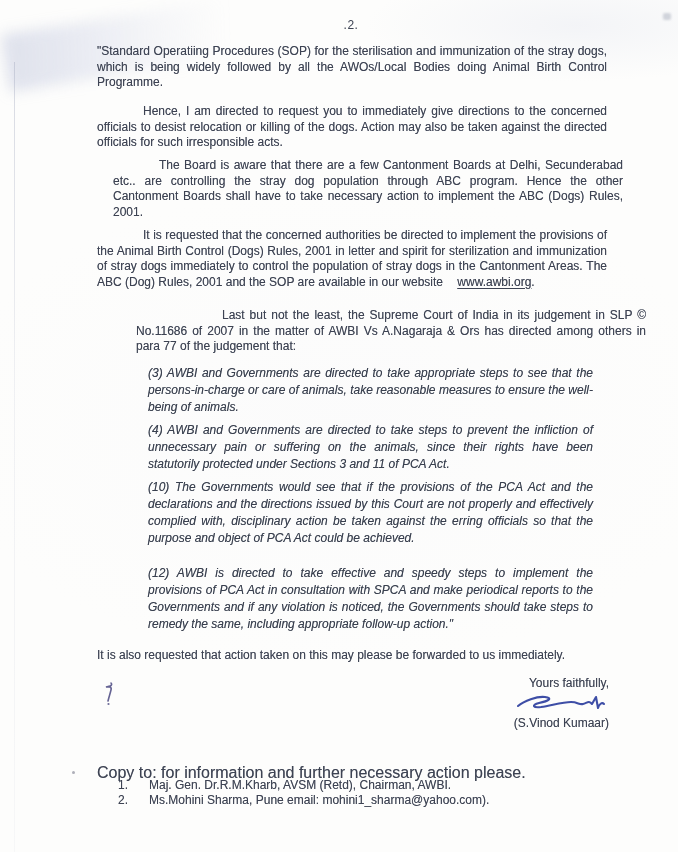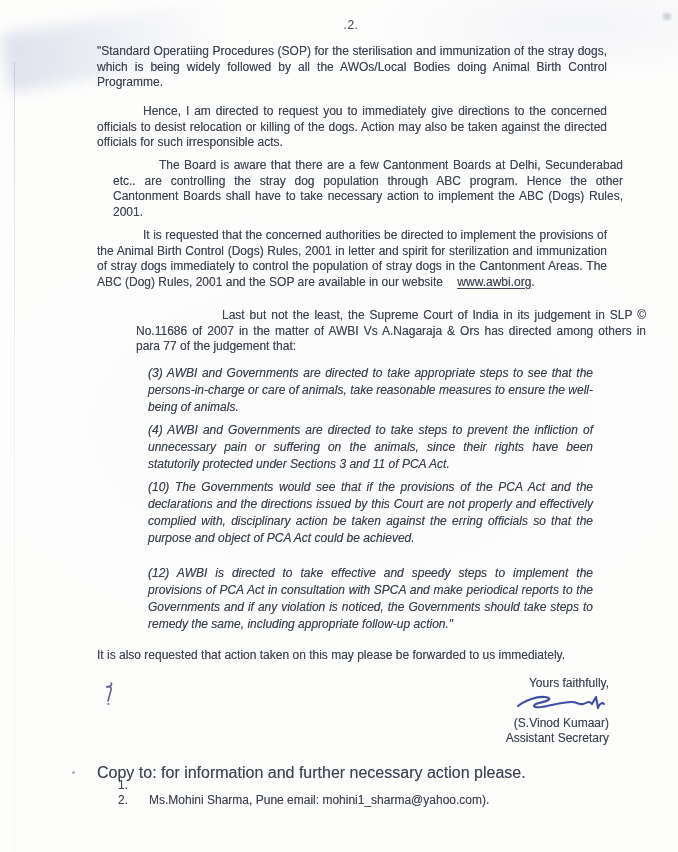--- a/index.html
+++ b/index.html
@@ -110,27 +110,27 @@
     <path d="M11 2 C13 4 10 6 6 6 C9 5 12 6 11 9 C10 13 9 16 8 20" fill="none" stroke="#4a4880" stroke-width="1.6" stroke-linecap="round" opacity="0.85"></path>
     <circle cx="8.5" cy="23" r="1.1" fill="#4a4880" opacity="0.8"></circle>
   </svg>
 
   <div class="abs sign-block">
     <div>Yours faithfully,</div>
     <svg class="sig-scribble" width="92" height="24" viewBox="0 0 92 24">
       <path d="M3 14 C9 9 22 4 30 5 C38 6 34 9 24 11 C16 13 18 16 26 15 C38 13 48 10 56 10 C63 10 64 13 68 12 C72 11 74 8 77 12 L81 5 L83 16 C84 12 87 10 89 12" fill="none" stroke="#2e3f9e" stroke-width="2.1" stroke-linecap="round" stroke-linejoin="round" opacity="0.92"></path>
     </svg>
     <div class="sign-name">(S.Vinod Kumaar)</div>
-    <div class="sign-title">Assistant Secretary</div>
   </div>
 
   <div class="abs copy-heading">Copy to: for information and further necessary action please.</div>
 
   <div class="abs copy-item copy-item-1">
     <span class="num">1.</span>
+    <span>Maj. Gen. Dr.R.M.Kharb, AVSM (Retd), Chairman, AWBI.</span>
   </div>
 
   <div class="abs copy-item copy-item-2">
     <span class="num">2.</span>
     <span>Ms.Mohini Sharma, Pune email: mohini1_sharma@yahoo.com).</span>
   </div>
 
 </div>
 
 </body></html>

